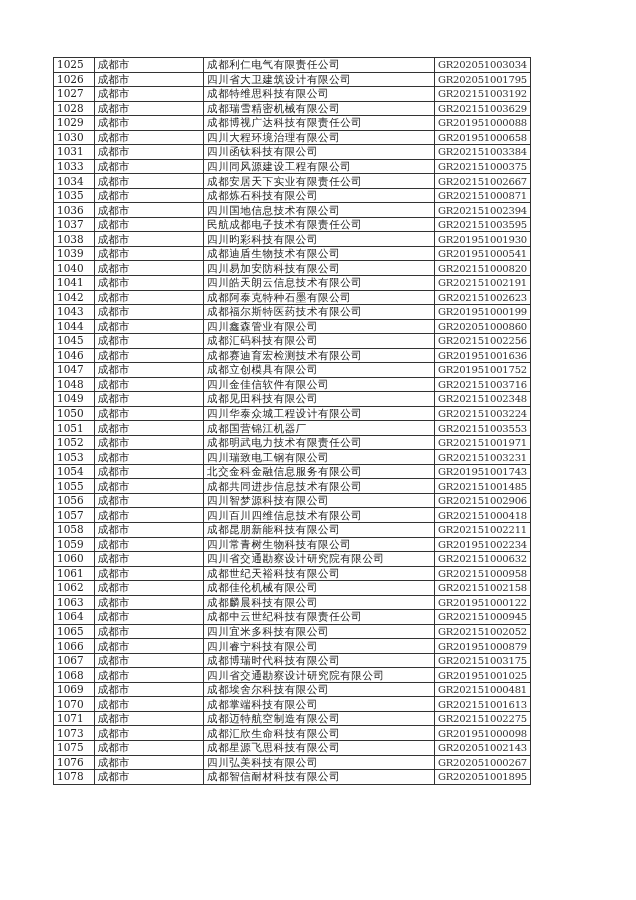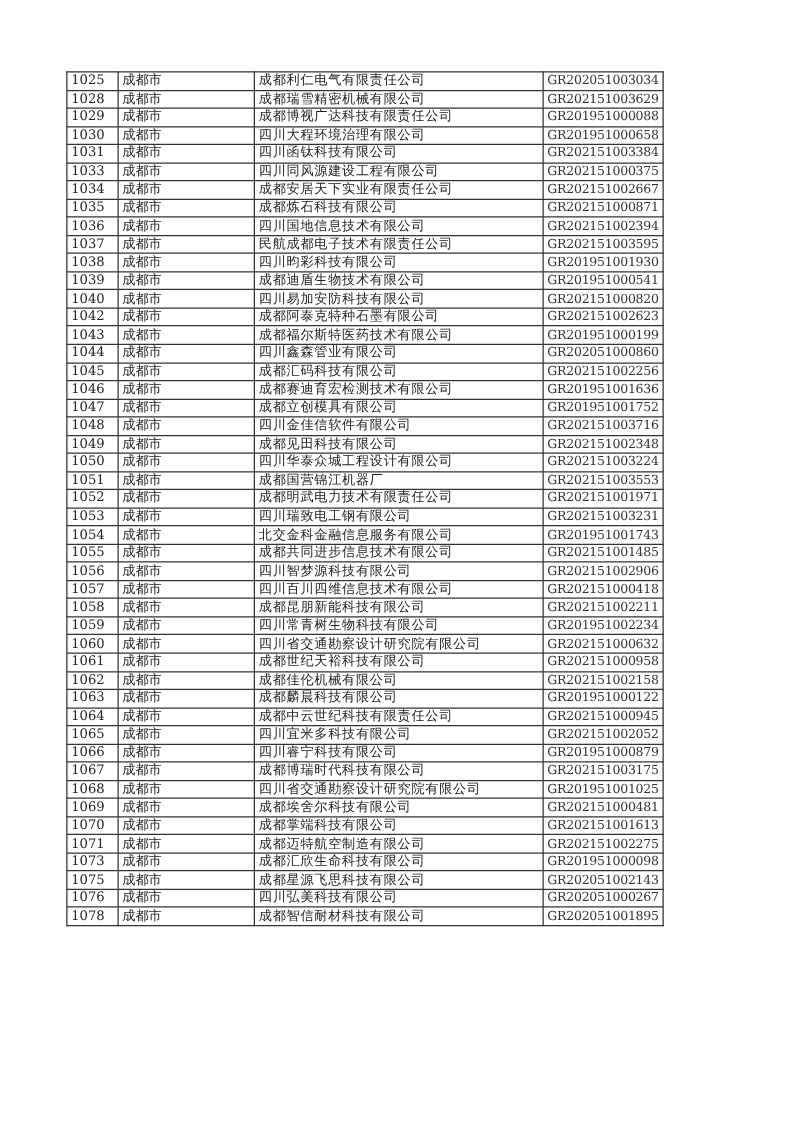--- a/index.html
+++ b/index.html
@@ -27,20 +27,32 @@
 <div class="page">
   <table class="list">
     <tbody id="rows">
         <tr>
           <td class="no">1025</td>
           <td class="city">成都市</td>
           <td class="name">成都利仁电气有限责任公司</td>
           <td class="code">GR202051003034</td>
         </tr>
         <tr>
+          <td class="no">1026</td>
+          <td class="city">成都市</td>
+          <td class="name">四川省大卫建筑设计有限公司</td>
+          <td class="code">GR202051001795</td>
+        </tr>
+        <tr>
+          <td class="no">1027</td>
+          <td class="city">成都市</td>
+          <td class="name">成都特维思科技有限公司</td>
+          <td class="code">GR202151003192</td>
+        </tr>
+        <tr>
           <td class="no">1028</td>
           <td class="city">成都市</td>
           <td class="name">成都瑞雪精密机械有限公司</td>
           <td class="code">GR202151003629</td>
         </tr>
         <tr>
           <td class="no">1029</td>
           <td class="city">成都市</td>
           <td class="name">成都博视广达科技有限责任公司</td>
           <td class="code">GR201951000088</td>
@@ -97,20 +109,26 @@
           <td class="no">1039</td>
           <td class="city">成都市</td>
           <td class="name">成都迪盾生物技术有限公司</td>
           <td class="code">GR201951000541</td>
         </tr>
         <tr>
           <td class="no">1040</td>
           <td class="city">成都市</td>
           <td class="name">四川易加安防科技有限公司</td>
           <td class="code">GR202151000820</td>
+        </tr>
+        <tr>
+          <td class="no">1041</td>
+          <td class="city">成都市</td>
+          <td class="name">四川皓天朗云信息技术有限公司</td>
+          <td class="code">GR202151002191</td>
         </tr>
         <tr>
           <td class="no">1042</td>
           <td class="city">成都市</td>
           <td class="name">成都阿泰克特种石墨有限公司</td>
           <td class="code">GR202151002623</td>
         </tr>
         <tr>
           <td class="no">1043</td>
           <td class="city">成都市</td>

